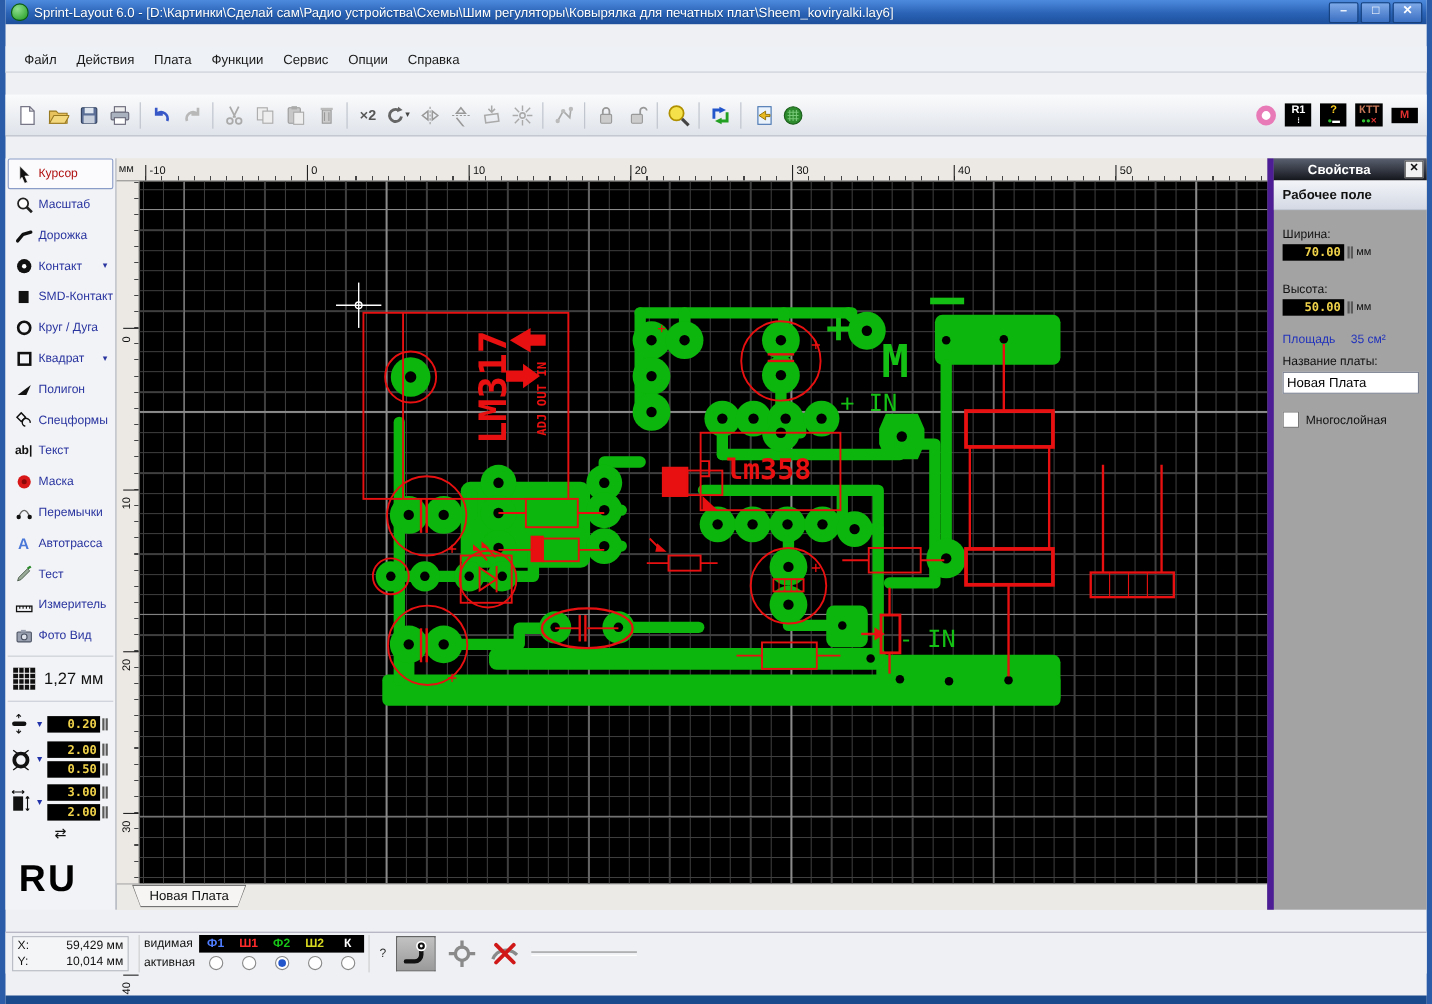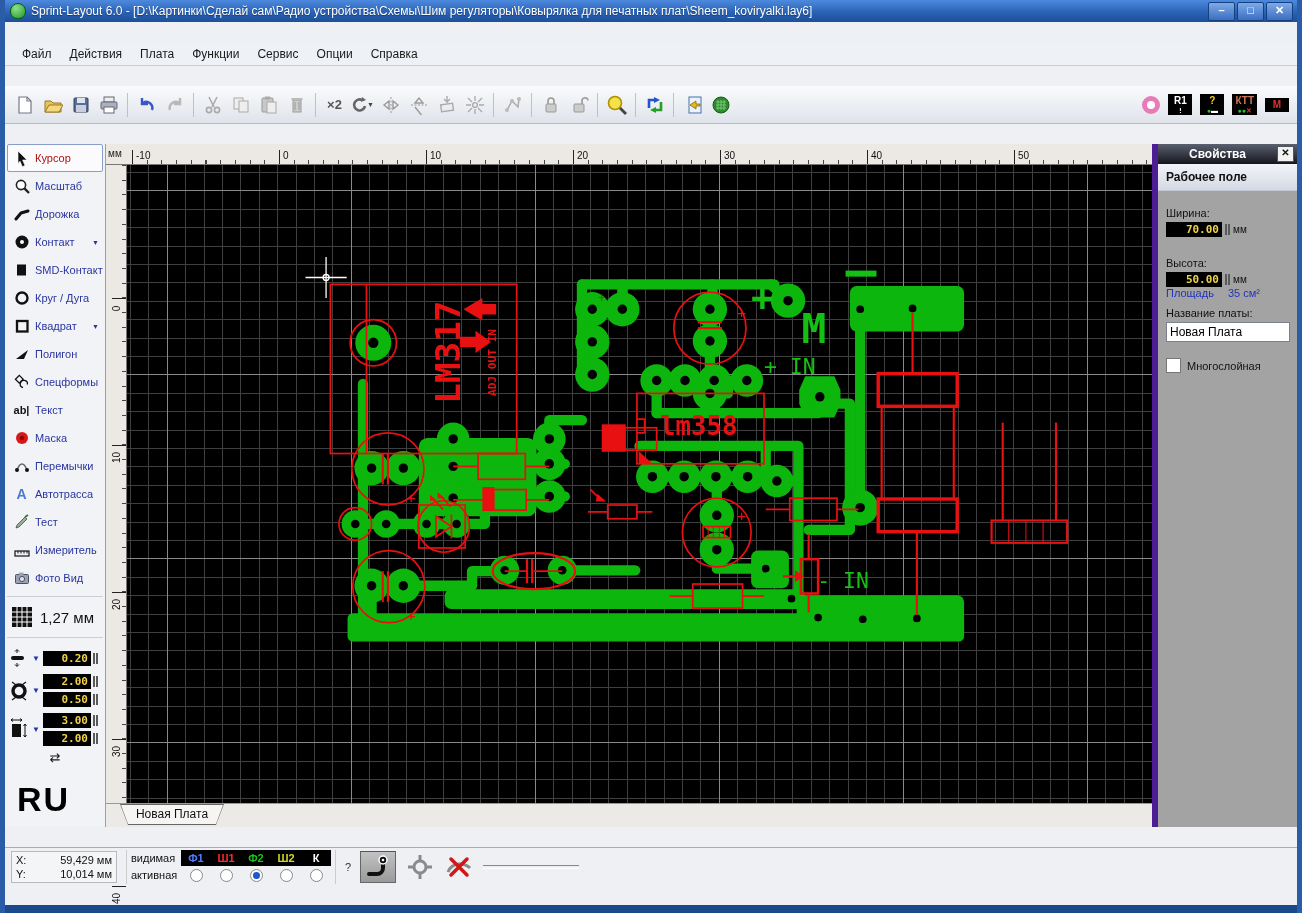--- a/index.html
+++ b/index.html
@@ -78,21 +78,21 @@
   
   .rightpanel{width:139px;flex:0 0 139px;background:#a3a3a3;border-left:6px solid #4c1d95;display:flex;flex-direction:column;}
   .proptitle{height:20px;background:linear-gradient(#5a6070,#14161c);display:flex;align-items:center;color:#fff;font-weight:bold;font-size:12px;}
   .proptitle span.t{flex:1;text-align:center;}
   .pclose{width:15px;height:14px;background:#f2f2f2;border:1px solid #555;color:#111;font-size:10px;line-height:12px;text-align:center;margin-right:3px;}
   .propsection{font-size:12px;font-weight:bold;color:#111;padding:6px 8px;border-bottom:1px solid #c2c8d4;background:linear-gradient(#f2f4f8,#d4d9e4);}
   .propbody{padding:8px 8px;font-size:11px;color:#111;}
   .plabel{margin:8px 0 3px;}
   .pv{display:flex;align-items:center;gap:3px;}
   .punit{font-size:10px;color:#111;}
-  .area{color:#2233bb;margin:0 0 6px;display:flex;gap:14px;}
+  .area{color:#2233bb;margin:16px 0 6px;display:flex;gap:14px;}
   .nameinput{width:116px;height:18px;border:1px solid #7a8090;background:#fff;font-size:12px;padding:0 3px;font-family:"Liberation Sans",sans-serif;}
   .chk{display:flex;align-items:center;gap:6px;margin-top:16px;}
   .chkbox{width:13px;height:13px;background:#fff;border:1px solid #777;}
   
   .statusbar{height:37px;flex:0 0 37px;background:#eef0f3;border-top:1px solid #aab;display:flex;align-items:center;gap:9px;padding-left:6px;}
   .coordbox{width:106px;height:32px;border:1px solid #b5b9c0;background:#f4f5f7;font-size:11px;color:#111;padding:1px 4px;box-sizing:border-box;}
   .coordbox .r{display:flex;justify-content:space-between;line-height:14px;}
   .layers{display:grid;grid-template-columns:50px 150px;grid-template-rows:17px 17px;align-items:center;border-left:1px solid #ccc;border-right:1px solid #ccc;padding:0 4px;}
   .laylab{font-size:11px;color:#111;}
   .chipstrip{background:#000;height:16px;display:flex;}

